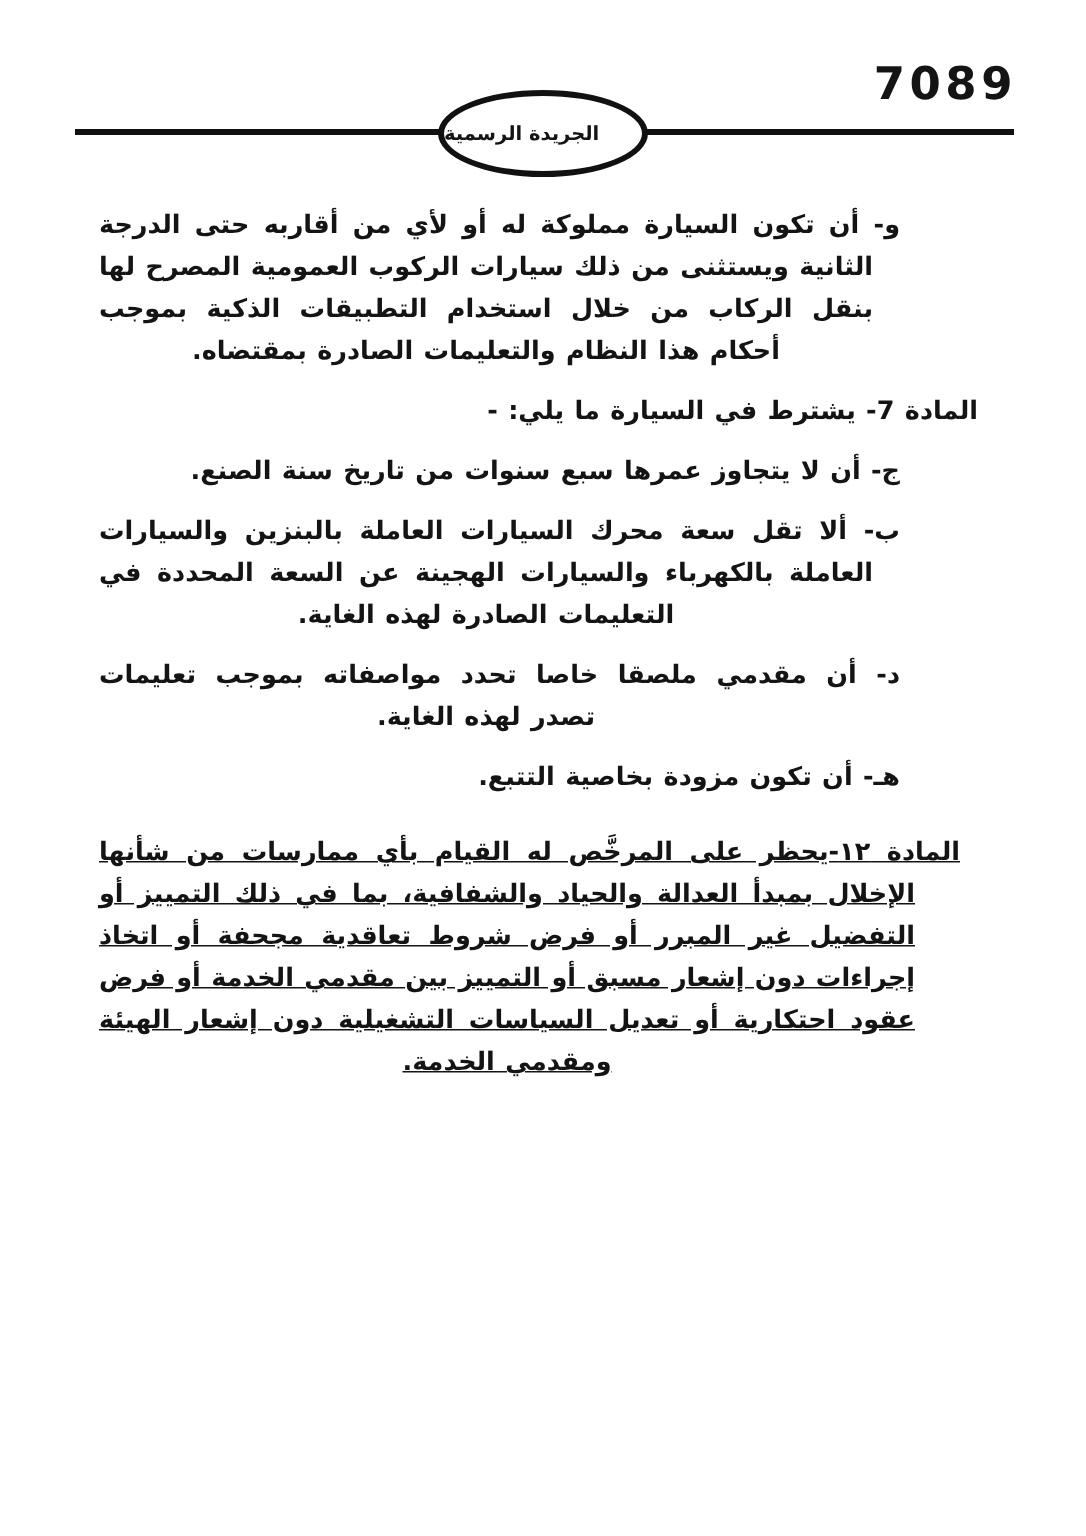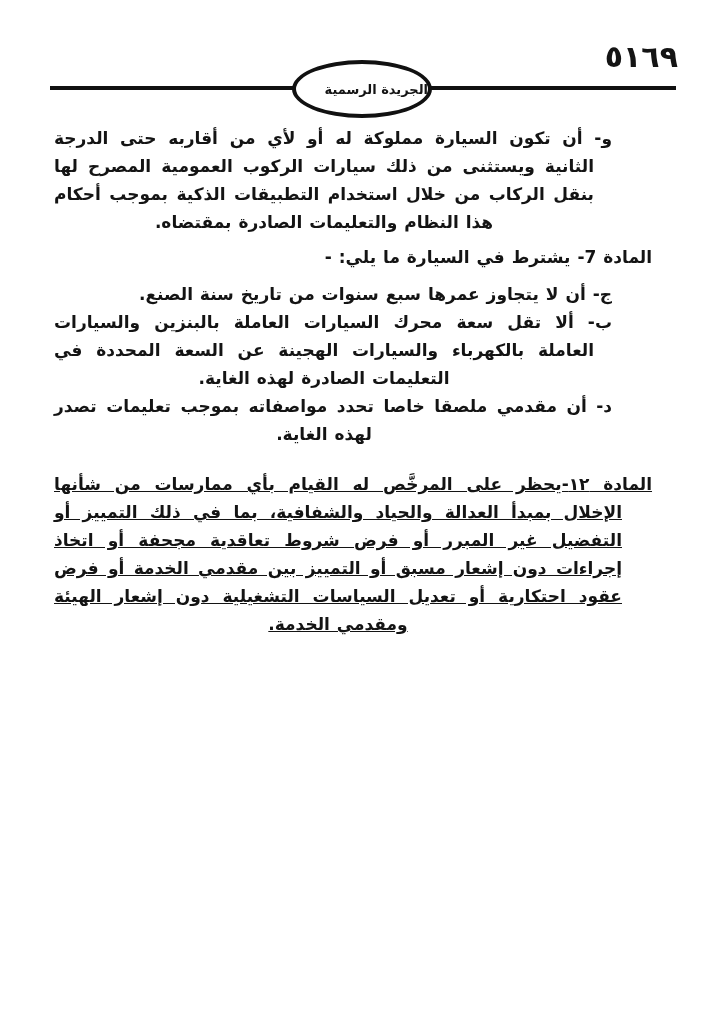--- a/index.html
+++ b/index.html
@@ -43,41 +43,41 @@
     top: 60px;
     left: 50%;
     transform: translateX(-50%);
     width: 132px;
     height: 50px;
     background: #ffffff;
     border: 4px solid #111111;
     border-radius: 50%;
     display: flex;
     align-items: center;
-    justify-content: flex-start;
+    justify-content: flex-end;
     z-index: 2;
   }
   .gazette-oval span {
     font-size: 13px;
     white-space: nowrap;
   }
 
   
   .doc-body {
     position: absolute;
     top: 124px;
     right: 72px;
     left: 54px;
     font-size: 17px;
     line-height: 28px;
     text-align: justify;
     text-justify: inter-word;
   }
   .doc-body p {
-    margin: 0;
+    margin: 12px;
     word-spacing: 1px;
   }
   
   .clause {
     padding-right: 58px;
     text-indent: -18px;
   }
   
   .madda {
     padding-right: 30px;
@@ -87,21 +87,21 @@
   .right-last  { text-align-last: right; }
 
   .article-11 { margin: 7px 0 9px 0 !important; }
   .article-12 { margin-top: 22px !important; text-decoration: underline; }
 </style>
 </head>
 <body>
 
 <div class="page">
 
-  <div class="page-number">٥١٦٩</div>
+  <div class="page-number">7089</div>
 
   <div class="header-rule"></div>
 
   <div class="gazette-oval">
     <span>الجريدة الرسمية</span>
   </div>
 
   <div class="doc-body">
 
     <p class="clause center-last">و- أن تكون السيارة مملوكة له أو لأي من أقاربه حتى الدرجة الثانية ويستثنى من ذلك سيارات الركوب العمومية المصرح لها بنقل الركاب من خلال استخدام التطبيقات الذكية بموجب أحكام هذا النظام والتعليمات الصادرة بمقتضاه.</p>
@@ -109,17 +109,18 @@
 
     <p class="madda right-last article-11">المادة 7- يشترط في السيارة ما يلي: -</p>
 
 
     <p class="clause right-last">ج- أن لا يتجاوز عمرها سبع سنوات من تاريخ سنة الصنع.</p>
 
     <p class="clause center-last">ب- ألا تقل سعة محرك السيارات العاملة بالبنزين والسيارات العاملة بالكهرباء والسيارات الهجينة عن السعة المحددة في التعليمات الصادرة لهذه الغاية.</p>
 
     <p class="clause center-last">د- أن مقدمي ملصقا خاصا تحدد مواصفاته بموجب تعليمات تصدر لهذه الغاية.</p>
 
+    <p class="clause right-last">هـ- أن تكون مزودة بخاصية التتبع.</p>
 
     <p class="madda center-last article-12">المادة ١٢-يحظر على المرخَّص له القيام بأي ممارسات من شأنها الإخلال بمبدأ العدالة والحياد والشفافية، بما في ذلك التمييز أو التفضيل غير المبرر أو فرض شروط تعاقدية مجحفة أو اتخاذ إجراءات دون إشعار مسبق أو التمييز بين مقدمي الخدمة أو فرض عقود احتكارية أو تعديل السياسات التشغيلية دون إشعار الهيئة ومقدمي الخدمة.</p>
 
   </div>
 </div>
 
 </body></html>

